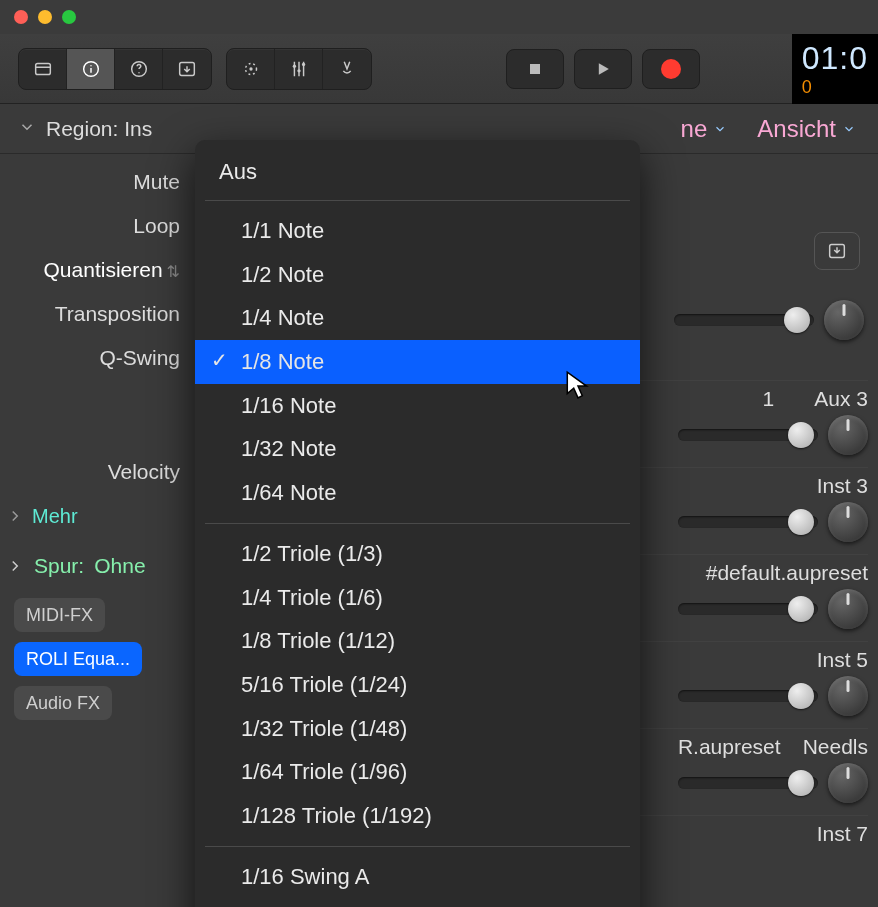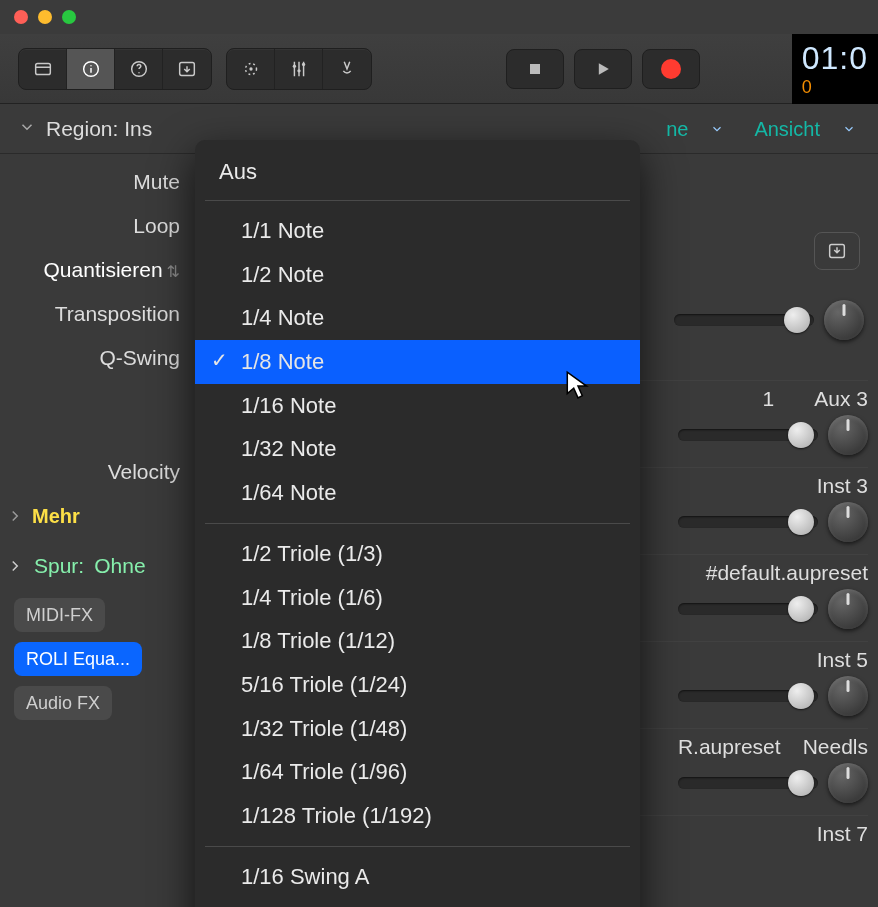--- a/index.html
+++ b/index.html
@@ -27,29 +27,29 @@
   .rec-dot { width: 20px; height: 20px; border-radius: 50%; background: #ff3b30; }
 
   .lcd { position: absolute; right: 0; top: 0; height: 70px; background: #000; padding: 6px 10px; display: flex; flex-direction: column; justify-content: center; color: #b4d6ff; font-family: "SF Pro Display","Helvetica Neue",Arial,sans-serif; min-width: 70px; }
   .lcd .t1 { font-size: 32px; font-weight: 400; letter-spacing: 1px; color:#cfe8ff; }
   .lcd .t2 { font-size: 18px; color: #f28c00; letter-spacing: 1px; }
 
   .inspector-header { height: 50px; display: flex; align-items: center; padding: 0 18px; border-bottom: 1px solid #2a2a2a; position: relative; background: #3a3a3a; }
   .disclose-chevron { color: #aaa; margin-right: 10px; }
   .insp-label { font-size: 21px; color: #ddd; }
   .right-dropdowns { position: absolute; right: 12px; top: 0; height: 50px; display:flex; align-items:center; gap:10px; }
-  .dd { display:flex; align-items:center; gap:22px; color:#14b8a6; font-size:20px; padding: 6px 10px; border-radius:6px; }
+  .dd { display:flex; align-items:center; gap:6px; color:#f9a8d4; font-size:24px; padding: 6px 10px; border-radius:6px; }
   .dd svg { width:14px; height:14px; }
 
   .inspector-body { padding: 6px 0 0 0; font-size: 20px; color: #cfcfcf; position: relative; }
   .param-row { display: flex; align-items:center; height: 44px; }
   .param-label { width: 190px; text-align: right; padding-right: 10px; font-size: 21px; color:#dcdcdc; }
   .param-label.bold { color: #fff; font-weight: 500; }
   .param-label .updown { display:inline-block; margin-left:4px; color:#888; font-size:16px; }
-  .more-row { display:flex; align-items:center; height:44px; padding-left:6px; color:#fde047; font-size:20px; gap:8px;font-weight:bold; }
+  .more-row { display:flex; align-items:center; height:44px; padding-left:6px; color:#5eead4; font-size:20px; gap:8px; }
   .spur-row { display:flex; align-items:center; height:44px; padding-left:6px; color:#86efac; font-size:21px; gap:10px; margin-top:6px; }
 
   .chip-col { display:flex; flex-direction:column; gap:10px; padding: 10px 0 0 14px; }
   .chip { display:inline-flex; align-items:center; height:34px; padding:0 12px; border-radius:8px; background:#4a4a4a; color:#cfcfcf; font-size:18px; width: fit-content; }
   .chip.accent { background:#0a66ff; color:#fff; }
   .import-btn { position:absolute; right:18px; top: 232px; width:46px; height:38px; border:1px solid #555; border-radius:8px; background:#3a3a3a; display:flex; align-items:center; justify-content:center; color:#ccc; }
   .import-btn svg { width:22px; height:22px; stroke: currentColor; fill:none; stroke-width:1.6; }
   .slider { width: 140px; height: 12px; background:#2a2a2a; border-radius:6px; position:relative; box-shadow: inset 0 1px 2px rgba(0,0,0,0.6); }
   .thumb { position:absolute; top:-7px; width:26px; height:26px; border-radius:50%; background: radial-gradient(circle at 35% 30%, #eee, #aaa); box-shadow: 0 1px 2px rgba(0,0,0,0.6); }
   .knob { width:40px; height:40px; border-radius:50%; background: radial-gradient(circle at 35% 30%, #666, #2b2b2b); box-shadow: inset 0 2px 4px rgba(255,255,255,0.15), 0 2px 4px rgba(0,0,0,0.6); position:relative; }

